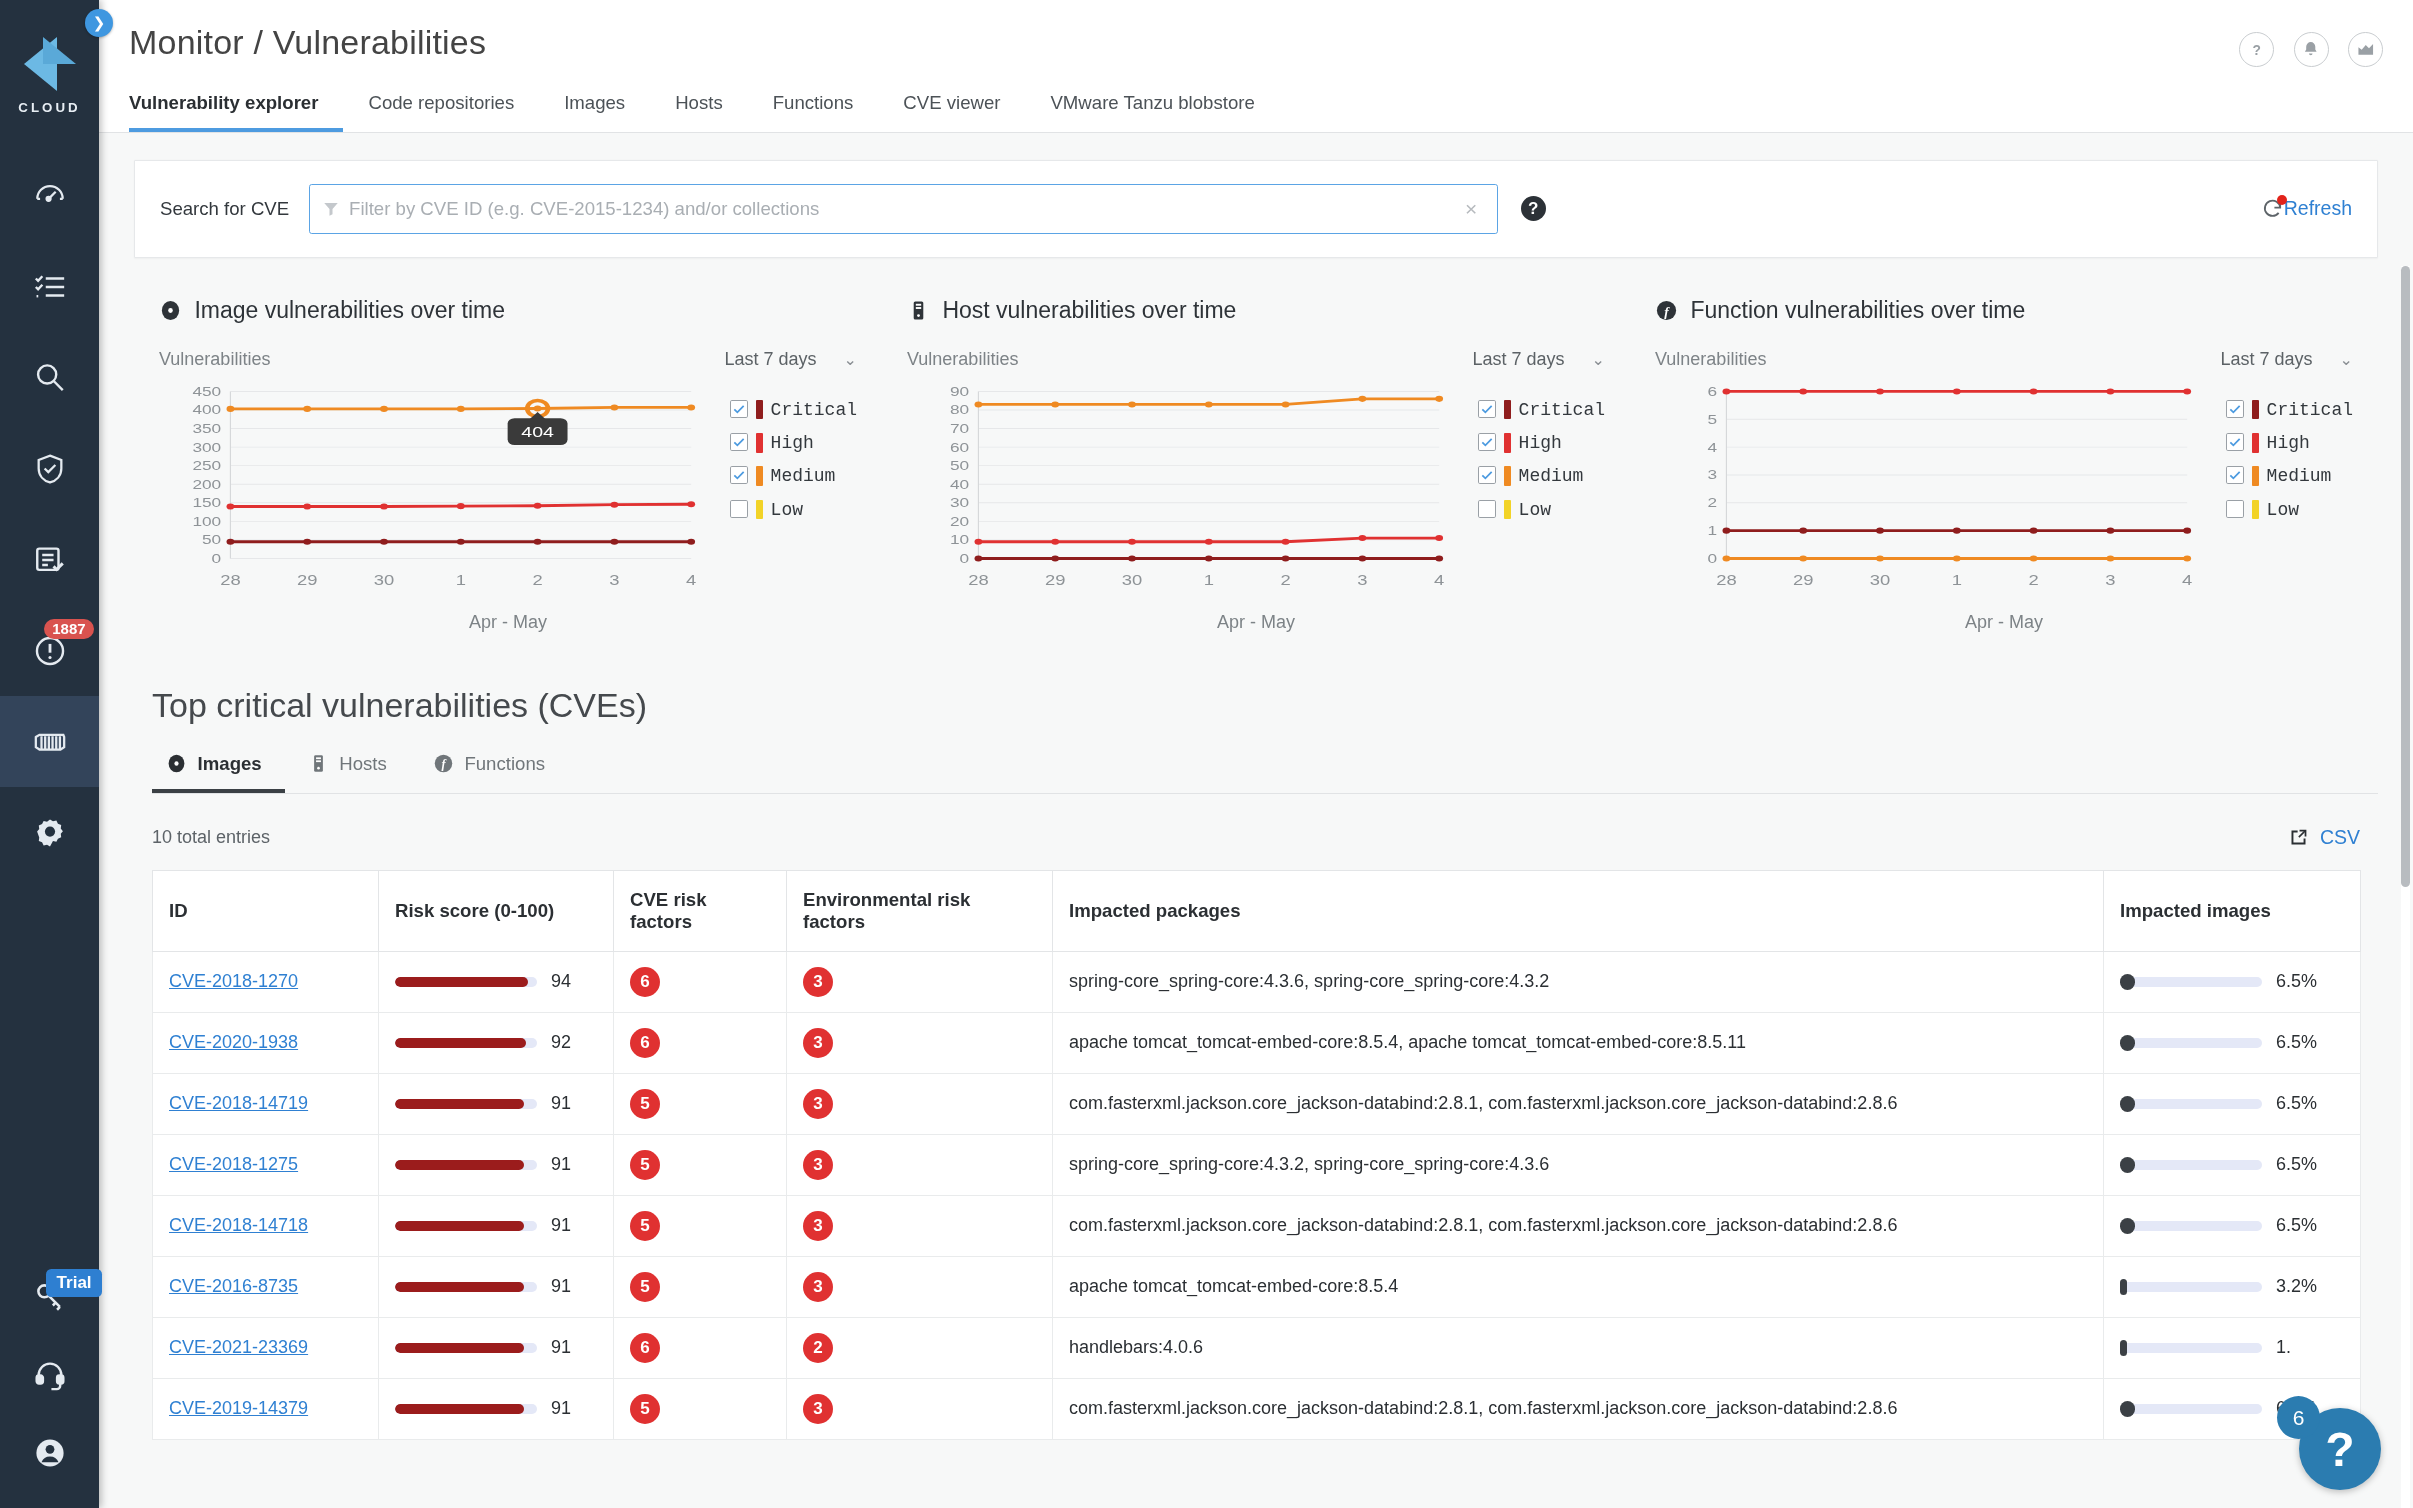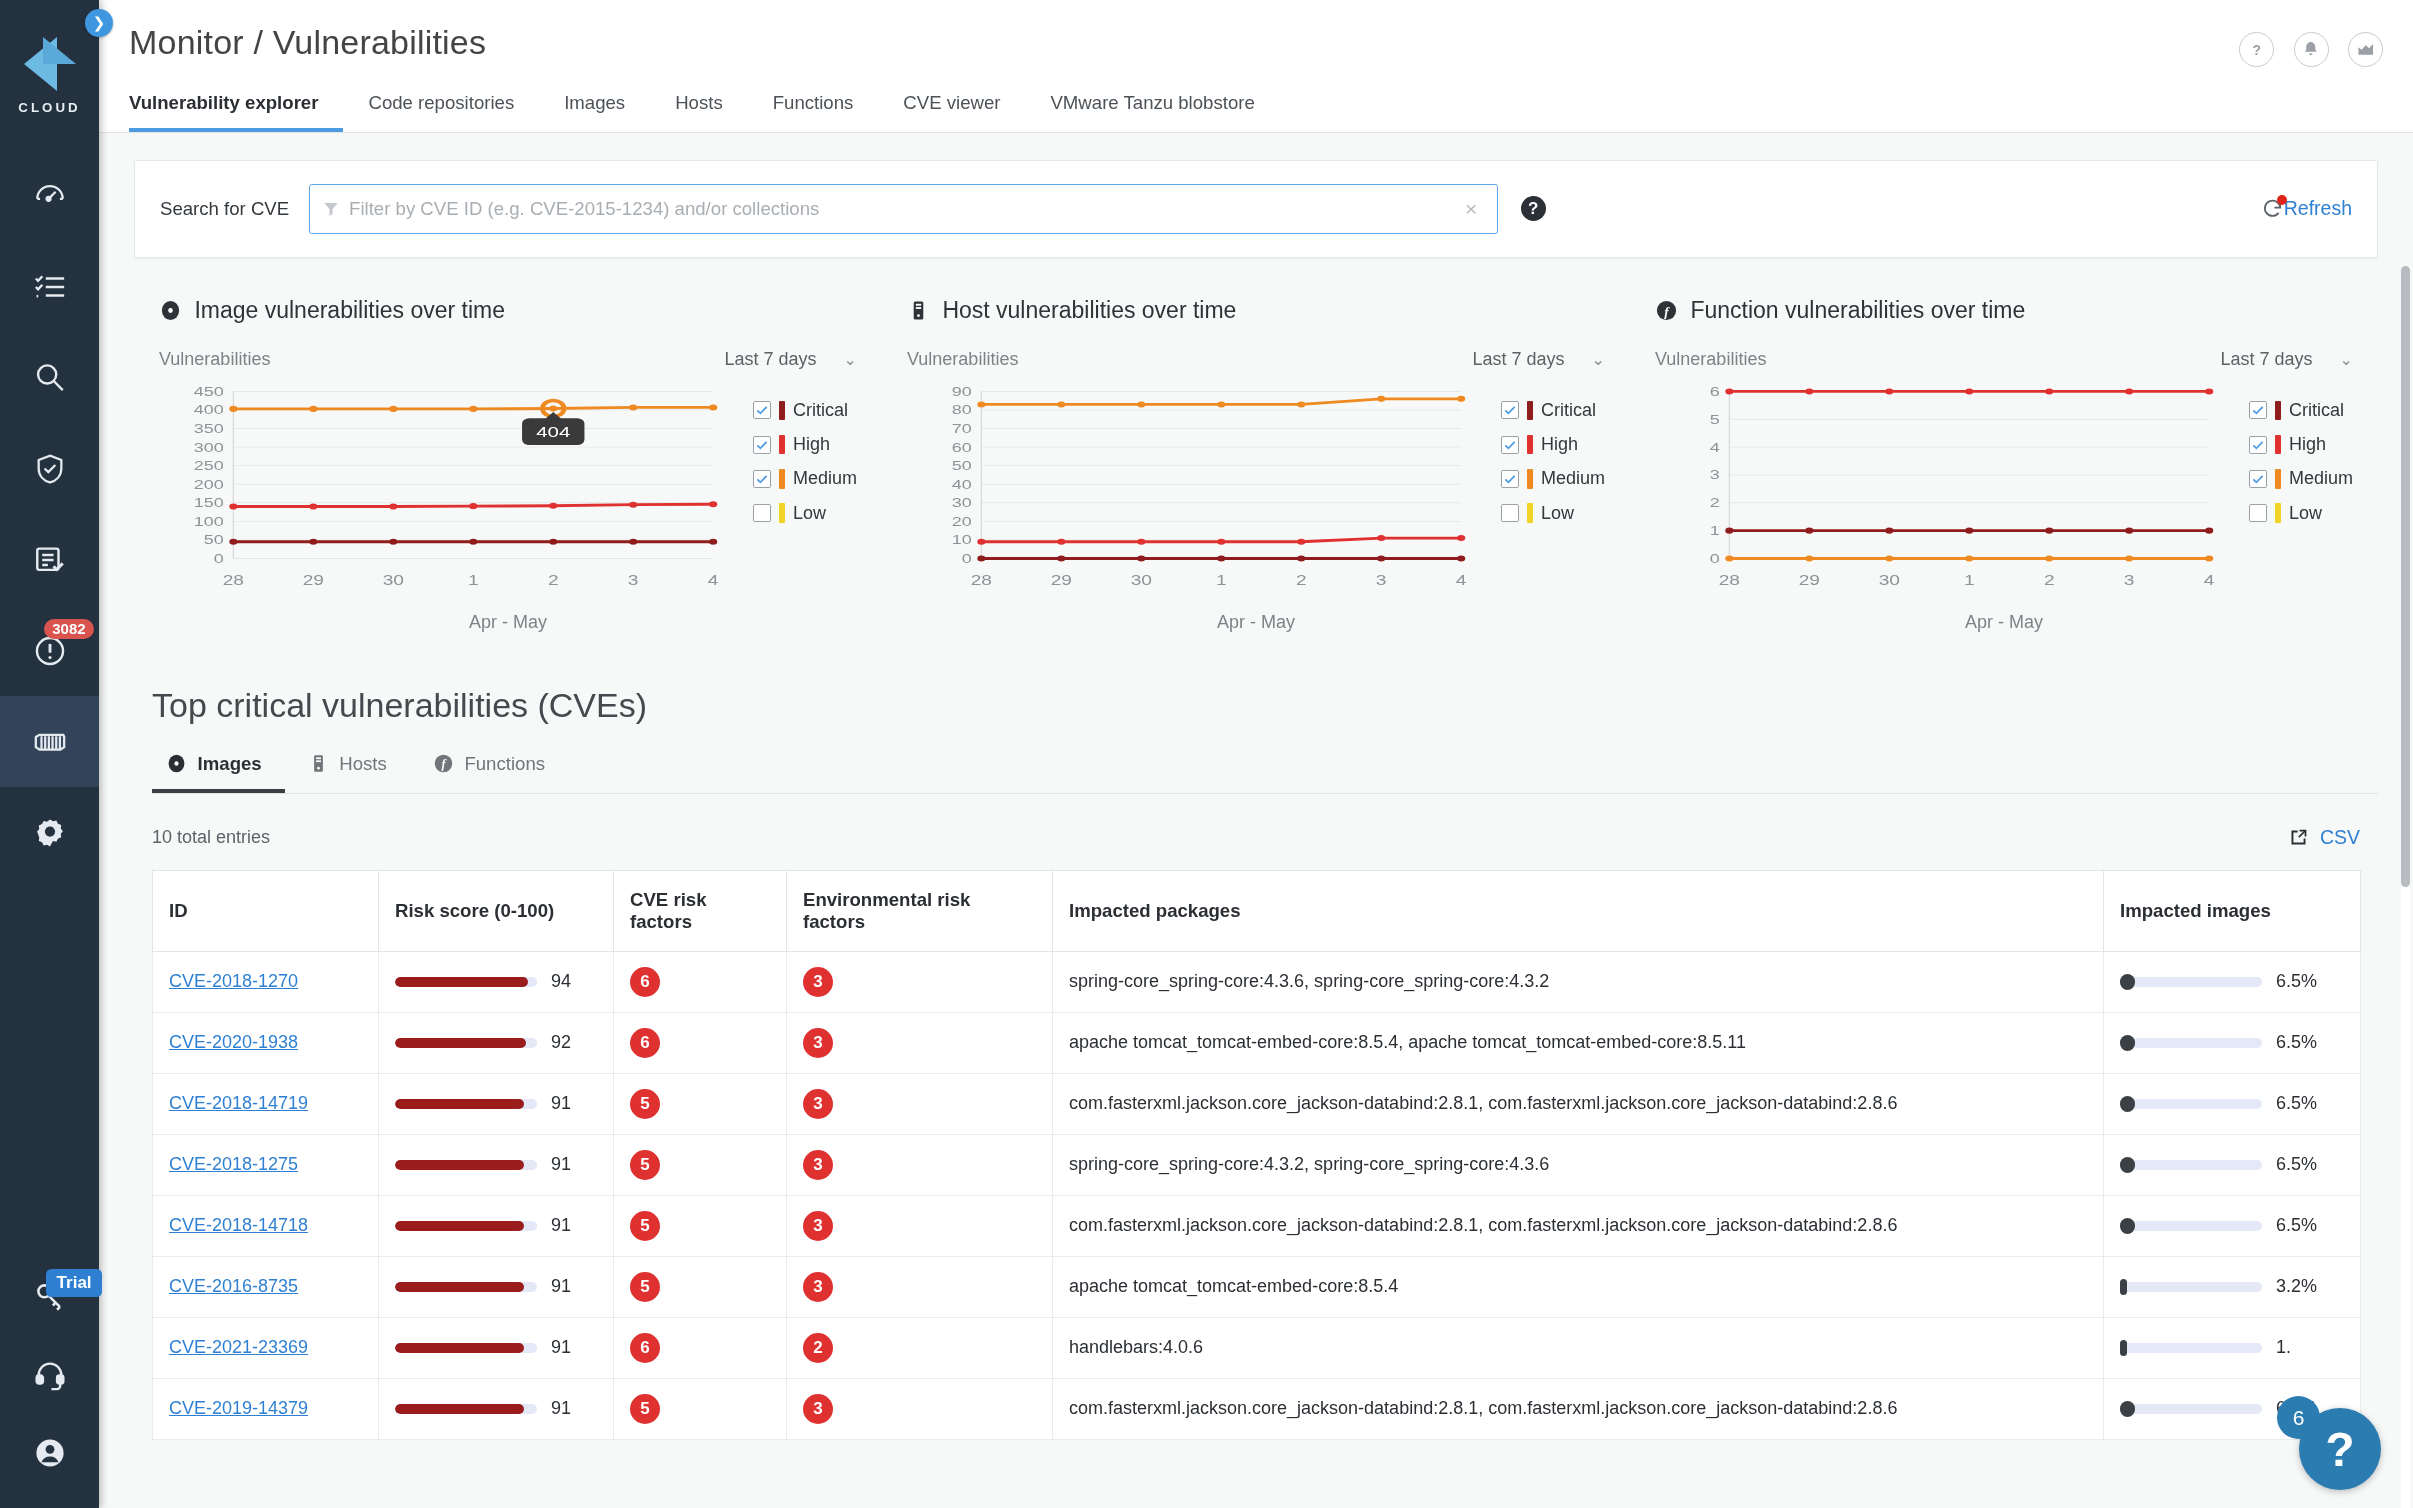--- a/index.html
+++ b/index.html
@@ -135,21 +135,21 @@
   .chart-sub {
     display:flex; align-items:center; margin-top: 25px;
     font-size: 18px; color:#7d8387;
   }
   .chart-range { margin-left:auto; display:flex; align-items:center; gap: 27px; color:#5c6266; }
   .chev { color:#8b9095; font-size: 16px; }
   .chart-body { display:flex; margin-top: 9px; }
   .plot { flex: 1 1 auto; min-width:0; }
   .plot svg { display:block; width: 100%; height: 231px; }
   .legend { flex: 0 0 auto; padding-left: 30px; padding-top: 21px; }
-  .legend-row { display:flex; align-items:center; gap: 8px; margin-bottom: 13.3px; }
+  .legend-row { display:flex; align-items:flex-start; gap: 8px; margin-bottom: 13.3px; font-family: Liberation Mono, monospace; }
   .lg-check {
     width: 18px; height:18px; border:1.8px solid #9aa0a6; border-radius:1.8px;
     display:flex; align-items:center; justify-content:center; background:#fff;
   }
   .lg-check.on svg { width: 14px; height: 14px; color:#4d9be0; }
   .lg-bar { width: 6.2px; height: 19.5px; border-radius:0.9px; }
   .lg-label { font-size: 18px; color:#33383d; }
   .axis-caption { text-align:center; font-size: 18px; color:#7d8387; margin-top: 1.8px; }
 
   
@@ -262,21 +262,21 @@
         </svg>
       </div>
       <div class="nav-item">
         <svg viewBox="0 0 24 24" fill="none" stroke="currentColor" stroke-width="1.7">
           <rect x="3" y="4" width="15" height="15" rx="1.5"></rect>
             <path d="M6.5 8.5h8M6.5 12h8M6.5 15.5h4"></path>
           <path d="M14.5 16.5l2.2 2.2 4.3-4.3" stroke-width="2.1"></path>
         </svg>
       </div>
       <div class="nav-item">
-        <div class="badge-count">3082</div>
+        <div class="badge-count">1887</div>
         <svg viewBox="0 0 24 24" fill="none" stroke="currentColor" stroke-width="1.7">
           <circle cx="12" cy="12" r="9.2"></circle>
             <path d="M12 7v6.2" stroke-width="2"></path>
             <circle cx="12" cy="16.6" r="1.1" fill="currentColor" stroke="none"></circle>
         </svg>
       </div>
       <div class="nav-item active">
         <svg viewBox="0 0 24 24" fill="none" stroke="currentColor" stroke-width="1.6">
           <path d="M2 8.5l2.6-1.6h16.8L22 8.5v7.2l-2.6 1.6H4.6L2 15.7z"></path>
           <path d="M6 8v9M8.6 8v9M11.2 8v9M13.8 8v9M16.4 8v9M19 8v9"></path>

